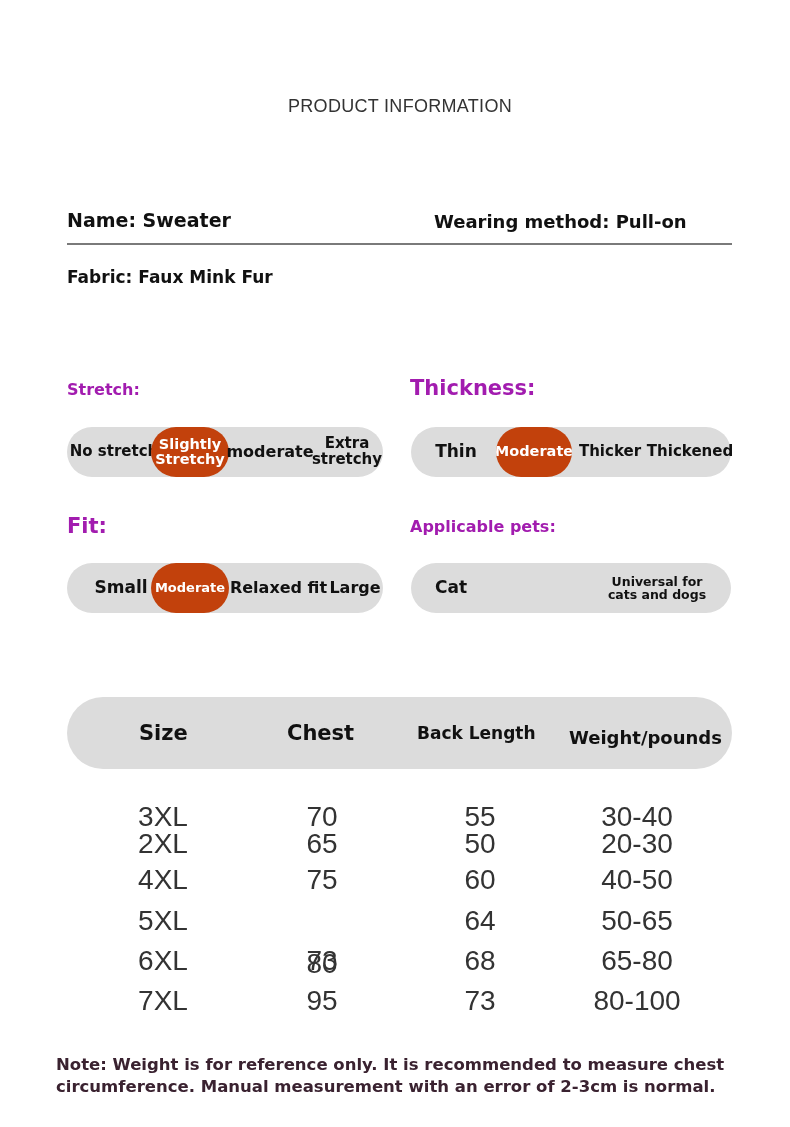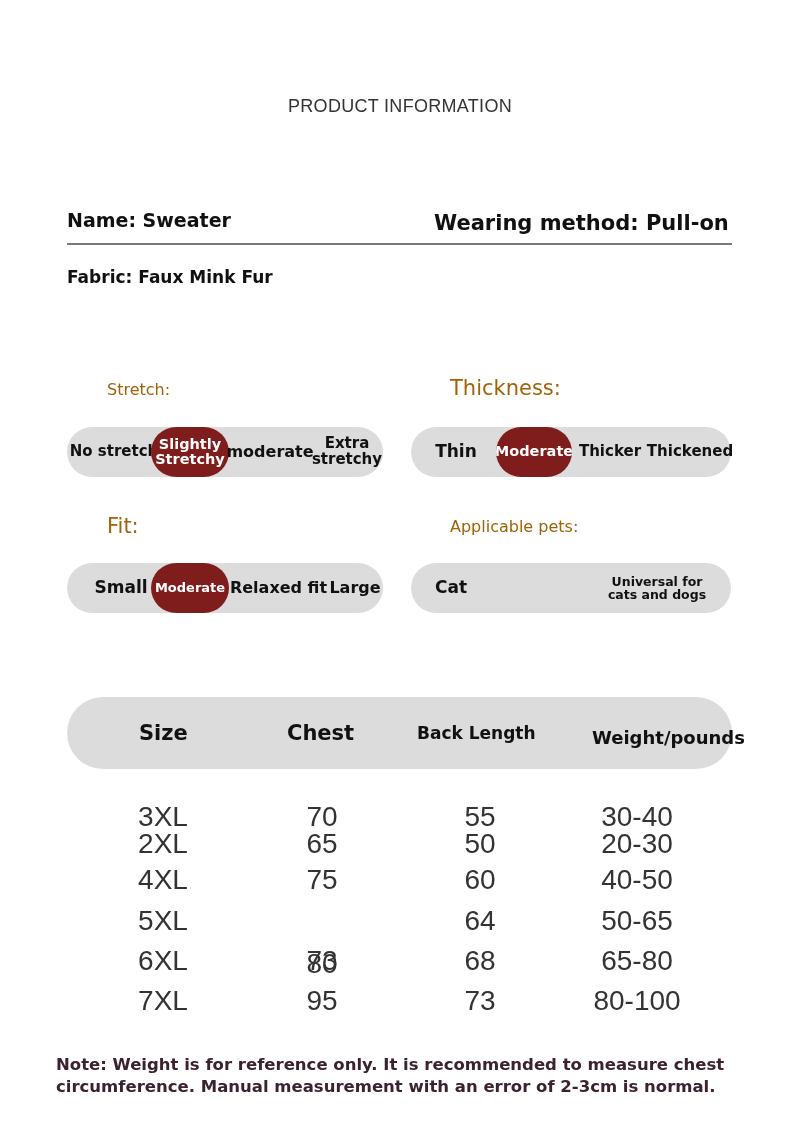--- a/index.html
+++ b/index.html
@@ -6,34 +6,34 @@
     html, body { width: 790px; height: 1127px; background: #ffffff; overflow: hidden; }
     body { position: relative; font-family: "DejaVu Sans", sans-serif; color: #111; }
 
     .page-title {
       position: absolute; top: 96px; left: 0; width: 800px; text-align: center;
       font-family: "Liberation Sans", sans-serif; font-size: 18px; color: #333;
       letter-spacing: 0.3px;
     }
 
     .info-name { position: absolute; left: 67px; top: 209px; font-size: 19px; font-weight: bold; }
-    .info-wear { position: absolute; left: 434px; top: 211px; font-size: 21px; font-weight: bold; }
+    .info-wear { position: absolute; left: 434px; top: 211px; font-size: 18px; font-weight: bold; }
     .divider { position: absolute; left: 67px; top: 243px; width: 665px; height: 2px; background: #7a7a7a; }
     .info-fabric { position: absolute; left: 67px; top: 267px; font-size: 17px; font-weight: bold; }
 
-    .attr-label { position: absolute; font-weight: normal; color: #a16207; margin-left: 40px; }
+    .attr-label { position: absolute; font-weight: bold; color: #a21caf; }
     .pill {
       position: absolute; height: 50px; background: #dcdcdc; border-radius: 25px;
     }
     .pill .opt {
       position: absolute; top: 0; height: 50px; display: flex; align-items: center; justify-content: center;
       text-align: center; font-weight: bold; color: #111; line-height: 1.05;
     }
     .pill .opt.sel {
-      background: #7f1d1d; color: #ffffff; border-radius: 25px;
+      background: #c2410c; color: #ffffff; border-radius: 25px;
     }
 
     .table-head {
       position: absolute; left: 67px; top: 697px; width: 665px; height: 72px;
       background: #dcdcdc; border-radius: 36px;
     }
     .th { position: absolute; top: 0; height: 72px; display: flex; align-items: center; font-weight: bold; color: #111; }
 
     .row { position: absolute; left: 0; width: 790px; height: 40px; }
     .cell {
@@ -83,21 +83,21 @@
 <div class="attr-label" style="left:410px; top:517px; font-size:16px;">Applicable pets:</div>
 <div class="pill" style="left:411px; top:563px; width:320px;">
   <div class="opt" style="left:10px; width:60px; font-size:17px;">Cat</div>
   <div class="opt" style="left:194px; width:104px; font-size:12.5px;">Universal for cats and dogs</div>
 </div>
 
 <div class="table-head">
   <div class="th" style="left:72px; font-size:21px;">Size</div>
   <div class="th" style="left:220px; font-size:21px;">Chest</div>
   <div class="th" style="left:350px; font-size:17px;">Back Length</div>
-  <div class="th" style="left:525px; font-size:18px; padding-top:8px;">Weight/pounds</div>
+  <div class="th" style="left:502px; font-size:18px; padding-top:8px;">Weight/pounds</div>
 </div>
 
 <div>
   <div class="row" style="top:828px;padding-left:20px;">
     <div class="cell" style="left:128px; width:70px;">2XL</div>
     <div class="cell" style="left:292px; width:60px;">65</div>
     <div class="cell" style="left:450px; width:60px;">50</div>
     <div class="cell" style="left:577px; width:120px;">20-30</div>
   </div>
   <div class="row" style="top:801px;">

